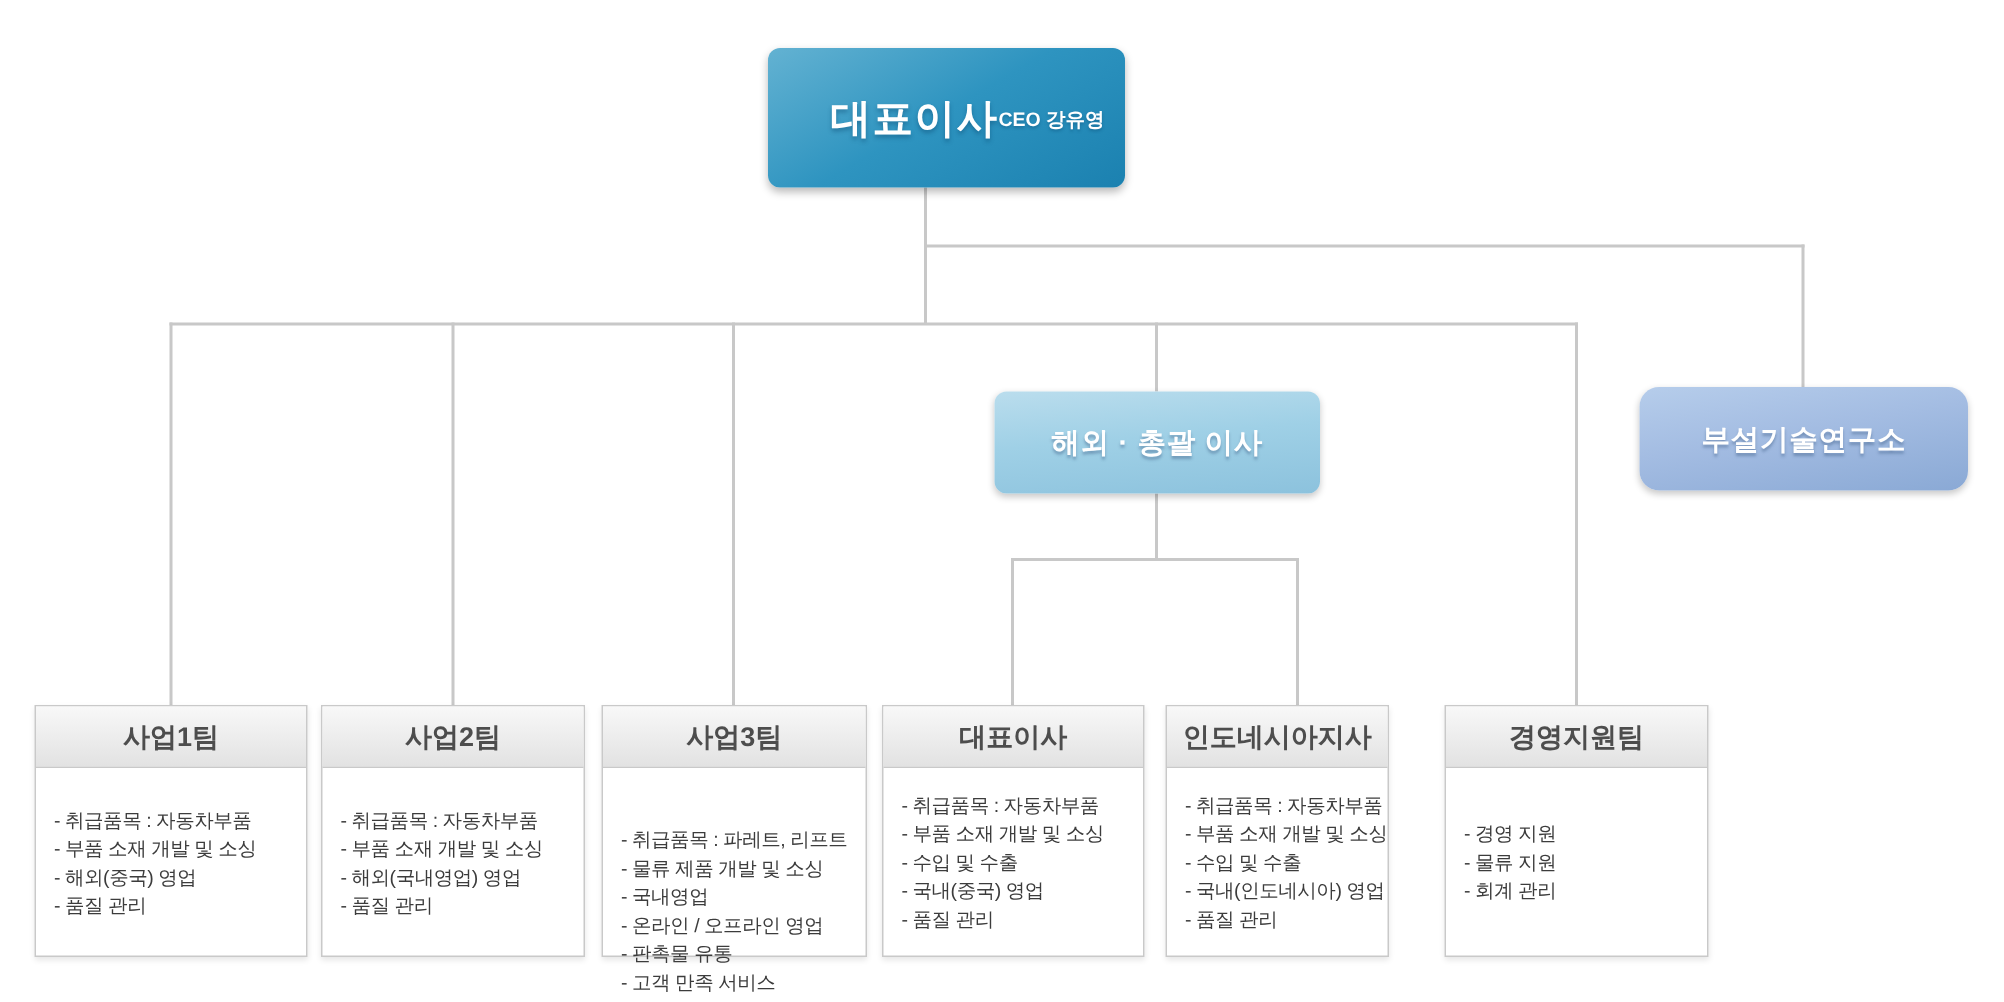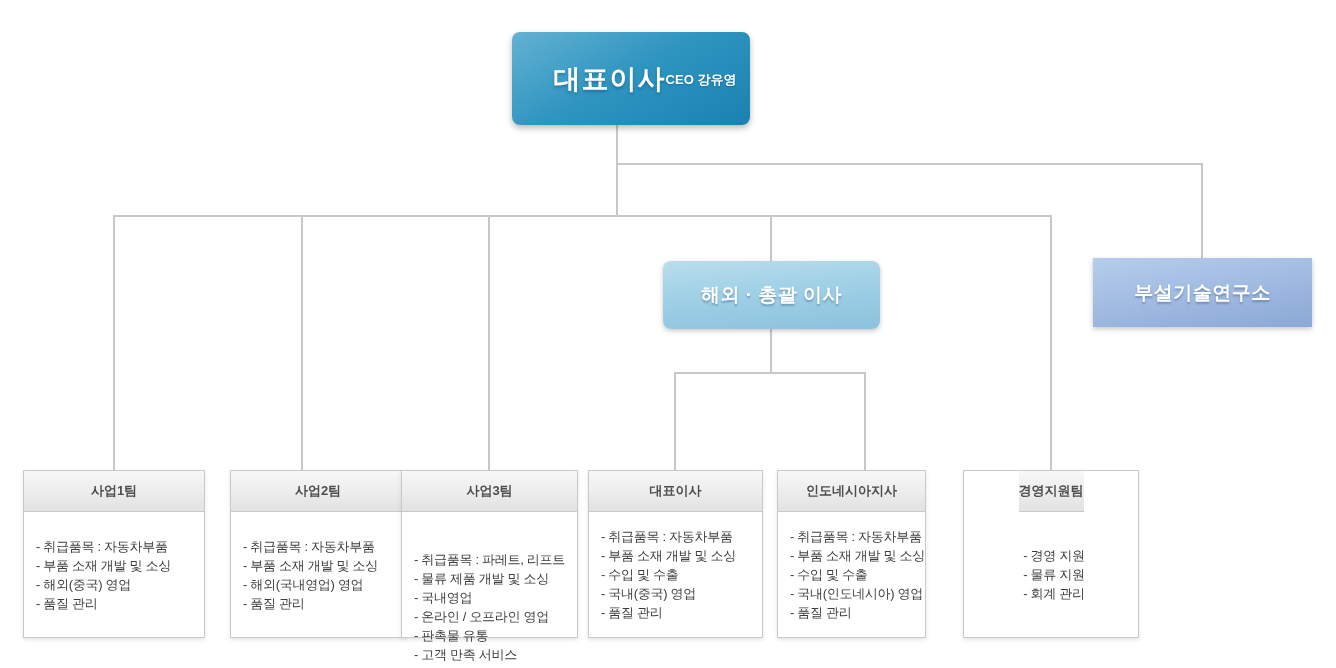--- a/index.html
+++ b/index.html
@@ -56,21 +56,21 @@
     left: 663px; top: 261px; width: 217px; height: 68px;
     border-radius: 8px;
     background: linear-gradient(175deg, #badded 0%, #9fd0e6 45%, #8cc2dd 100%);
     box-shadow: 0 2px 5px rgba(0,0,0,0.22);
     display: flex; align-items: center; justify-content: center;
     color: #ffffff;
   }
   .research-box {
     position: absolute; z-index: 1;
     left: 1093px; top: 258px; width: 219px; height: 69px;
-    border-radius: 0;
+    border-radius: 13px;
     background: linear-gradient(170deg, #b6cdeb 0%, #a3bce2 45%, #8aa9d5 100%);
     box-shadow: 0 2px 5px rgba(0,0,0,0.22);
     display: flex; align-items: center; justify-content: center;
     color: #ffffff;
   }
   .mid-title {
     font-size: 19px; font-weight: bold; letter-spacing: 0.5px;
     text-shadow: 0 2px 2px rgba(60,90,130,0.45);
   }
 
@@ -78,30 +78,30 @@
   .dept-box {
     position: absolute; z-index: 1;
     top: 470px; height: 168px;
     background: #ffffff;
     border: 1px solid #c9c9c9;
     box-shadow: 0 2px 4px rgba(0,0,0,0.10);
     box-sizing: border-box;
     display: flex; flex-direction: column;
   }
   .dept-1 { left: 23px;  width: 182px; }
-  .dept-2 { left: 230px; width: 176px; }
+  .dept-2 { left: 214px; width: 176px; }
   .dept-3 { left: 401px; width: 177px; gap: 38px; }
   .dept-4 { left: 588px; width: 175px; }
   .dept-5 { left: 777px; width: 149px; }
-  .dept-6 { left: 963px; width: 176px; align-items: center; }
+  .dept-6 { left: 963px; width: 176px; }
 
   .dept-header {
     height: 40px; line-height: 40px; flex: 0 0 40px;
     text-align: center;
-    font-size: 13px; font-weight: bold; color: #4d4d4d;
+    font-size: 18px; font-weight: bold; color: #4d4d4d;
     background: linear-gradient(#f8f8f8, #e2e2e2);
     border-bottom: 1px solid #c9c9c9;
   }
   .dept-body {
     flex: 1 1 auto;
     display: flex; flex-direction: column; justify-content: center;
     padding: 0 6px 0 12px;
   }
   .dept-body ul { list-style: none; margin: 0; padding: 0; }
   .dept-body li {

